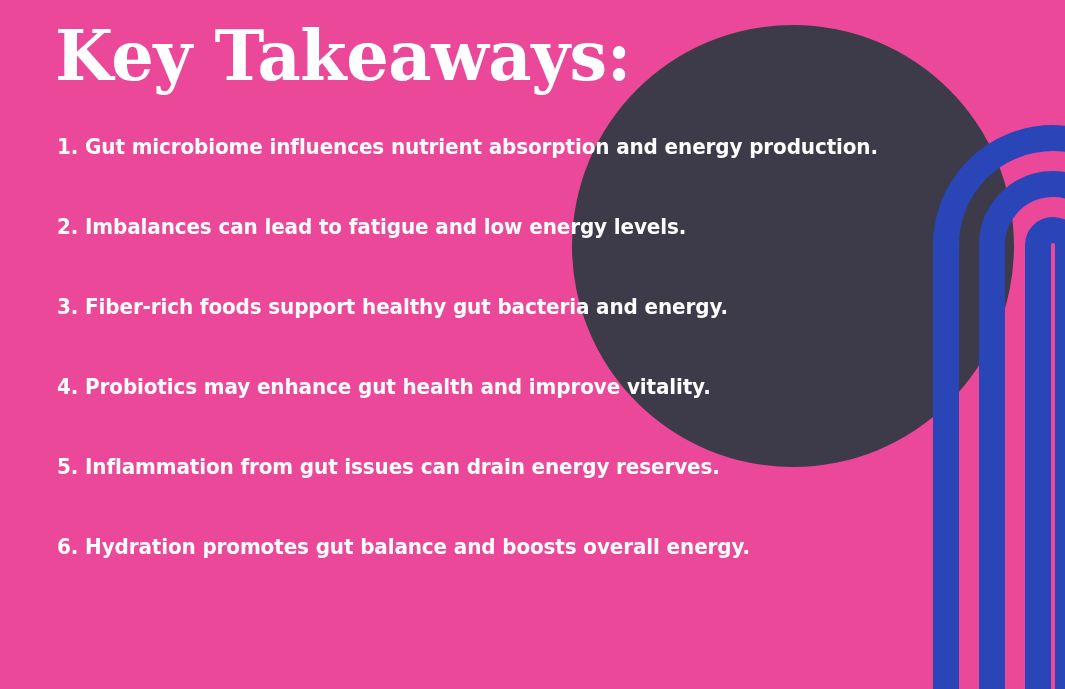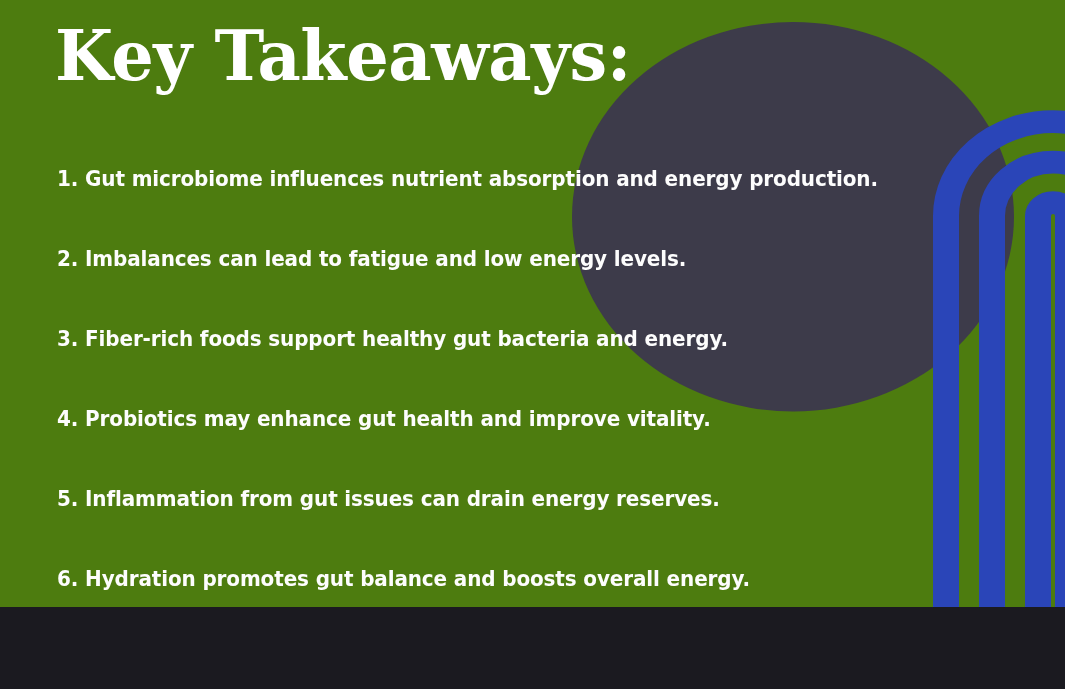--- a/index.html
+++ b/index.html
@@ -4,23 +4,23 @@
 <title>Key Takeaways</title>
 <style>
   html, body {
     margin: 0;
     padding: 0;
     background: #1b1a20;
   }
   #canvas {
     position: relative;
     width: 1065px;
-    height: 607px;
+    height: 689px;
     overflow: hidden;
-    background: #4d7c0f;
+    background: #ec4899;
     font-family: "Liberation Sans", sans-serif;
   }
 
   
   .bg-layer {
     position: absolute;
     inset: 0;
     width: 100%;
     height: 100%;
     pointer-events: none;
@@ -45,21 +45,21 @@
     line-height: 1.0;
     letter-spacing: -0.5px;
     white-space: nowrap;
     transform: scaleX(0.97);
     transform-origin: left top;
   }
 
   .takeaway-list {
     position: absolute;
     left: 57px;
-    top: 168px;
+    top: 136px;
     right: 140px;
     margin: 0;
     padding: 0;
     list-style: none;
   }
 
   .takeaway-item {
     color: #fdfdfd;
     font-family: "DejaVu Sans", "Liberation Sans", sans-serif;
     font-weight: 700;

